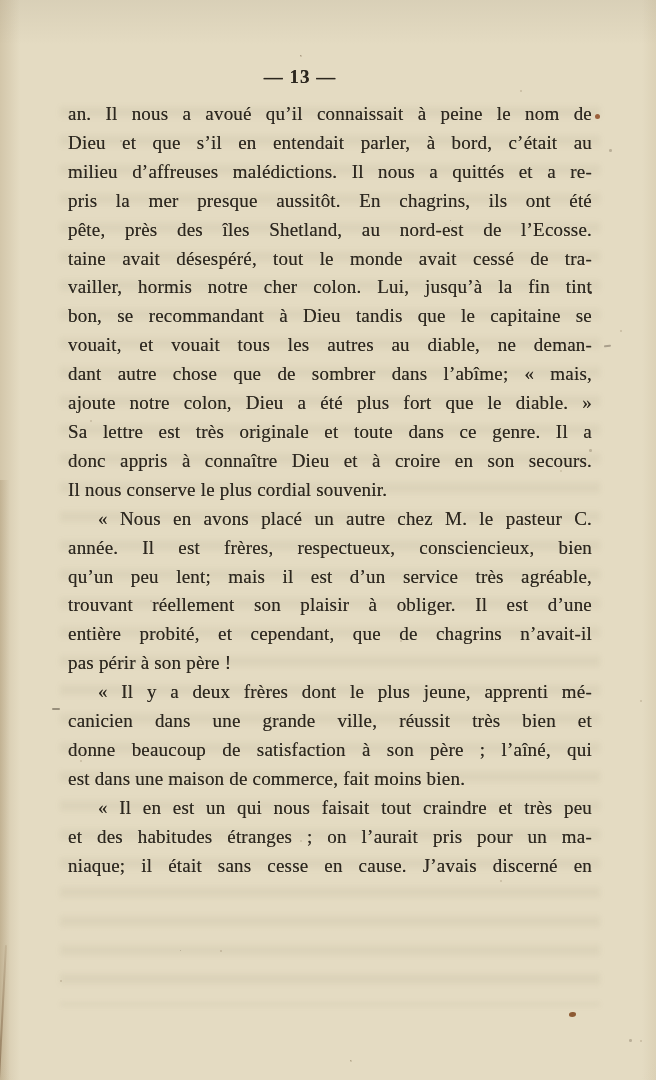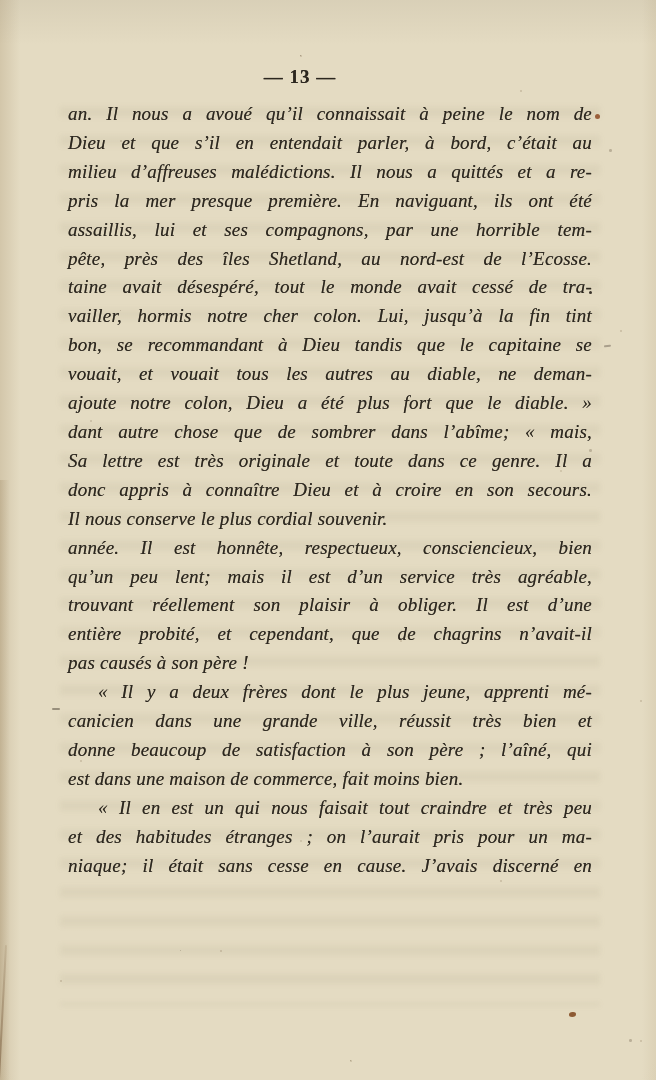--- a/index.html
+++ b/index.html
@@ -43,21 +43,20 @@
   .body-text{
     position:absolute;left:68px;top:100px;width:524px;
     font-size:19px;color:var(--ink-color);
     letter-spacing:0.2px;
     text-shadow:0 0 0.5px rgba(44,39,31,0.6);
   }
   .line{
     line-height:28.9px;
     text-align:justify;
     text-align-last:justify;
-    font-style:italic;
   }
   .line.no-justify{text-align:right;text-align-last:left;}
   .line.indent{padding-left:30px;}
   
   .specks1{position:absolute;width:2px;height:2px;border-radius:50%;background:rgba(130,110,80,0.35);left:120px;top:140px;
     box-shadow:180px -85px 0 rgba(130,110,80,.3), 400px -50px 0 rgba(130,110,80,.3),
       80px 120px 0 rgba(130,110,80,.28), 500px 190px 0 rgba(130,110,80,.3),
       -30px 280px 0 rgba(130,110,80,.3), 440px 330px 0 rgba(130,110,80,.26),
       30px 460px 0 rgba(130,110,80,.3), 280px 500px 0 rgba(130,110,80,.28),
       520px 560px 0 rgba(130,110,80,.3), -40px 620px 0 rgba(130,110,80,.3),
@@ -105,37 +104,37 @@
 
 <div class="page">
   <div class="showthrough"></div>
 
   <div class="header">— 13 —</div>
 
   <div class="body-text">
       <div class="line">an. Il nous a avoué qu’il connaissait à peine le nom de</div>
       <div class="line">Dieu et que s’il en entendait parler, à bord, c’était au</div>
       <div class="line">milieu d’affreuses malédictions. Il nous a quittés et a re-</div>
-      <div class="line">pris la mer presque première. En naviguant, ils ont été</div>
-      <div class="line">assaillis, lui et ses compagnons, par une horrible tem-</div>
+      <div class="line">pris la mer presque aussitôt. En chagrins, ils ont été</div>
       <div class="line">pête, près des îles Shetland, au nord-est de l’Ecosse.</div>
       <div class="line">taine avait désespéré, tout le monde avait cessé de tra-</div>
       <div class="line">vailler, hormis notre cher colon. Lui, jusqu’à la fin tint</div>
       <div class="line">bon, se recommandant à Dieu tandis que le capitaine se</div>
       <div class="line">vouait, et vouait tous les autres au diable, ne deman-</div>
+      <div class="line">dant autre chose que de sombrer dans l’abîme; « mais,</div>
       <div class="line">ajoute notre colon, Dieu a été plus fort que le diable. »</div>
-      <div class="line">dant autre chose que de sombrer dans l’abîme; « mais,</div>
       <div class="line">Sa lettre est très originale et toute dans ce genre. Il a</div>
       <div class="line">donc appris à connaître Dieu et à croire en son secours.</div>
       <div class="line no-justify">Il nous conserve le plus cordial souvenir.</div>
-      <div class="line">année. Il est honnête, respectueux, consciencieux, bien</div>
+      <div class="line indent">« Nous en avons placé un autre chez M. le pasteur C.</div>
+      <div class="line">année. Il est frères, respectueux, consciencieux, bien</div>
       <div class="line">qu’un peu lent; mais il est d’un service très agréable,</div>
       <div class="line">trouvant réellement son plaisir à obliger. Il est d’une</div>
       <div class="line">entière probité, et cependant, que de chagrins n’avait-il</div>
-      <div class="line no-justify">pas causés à son père !</div>
+      <div class="line no-justify">pas périr à son père !</div>
       <div class="line indent">« Il y a deux frères dont le plus jeune, apprenti mé-</div>
       <div class="line">canicien dans une grande ville, réussit très bien et</div>
       <div class="line">donne beaucoup de satisfaction à son père ; l’aîné, qui</div>
       <div class="line no-justify">est dans une maison de commerce, fait moins bien.</div>
       <div class="line indent">« Il en est un qui nous faisait tout craindre et très peu</div>
       <div class="line">et des habitudes étranges ; on l’aurait  pris pour un ma-</div>
       <div class="line">niaque; il était sans cesse en cause. J’avais discerné en</div>
     </div>
 
   <div class="specks1"></div>

